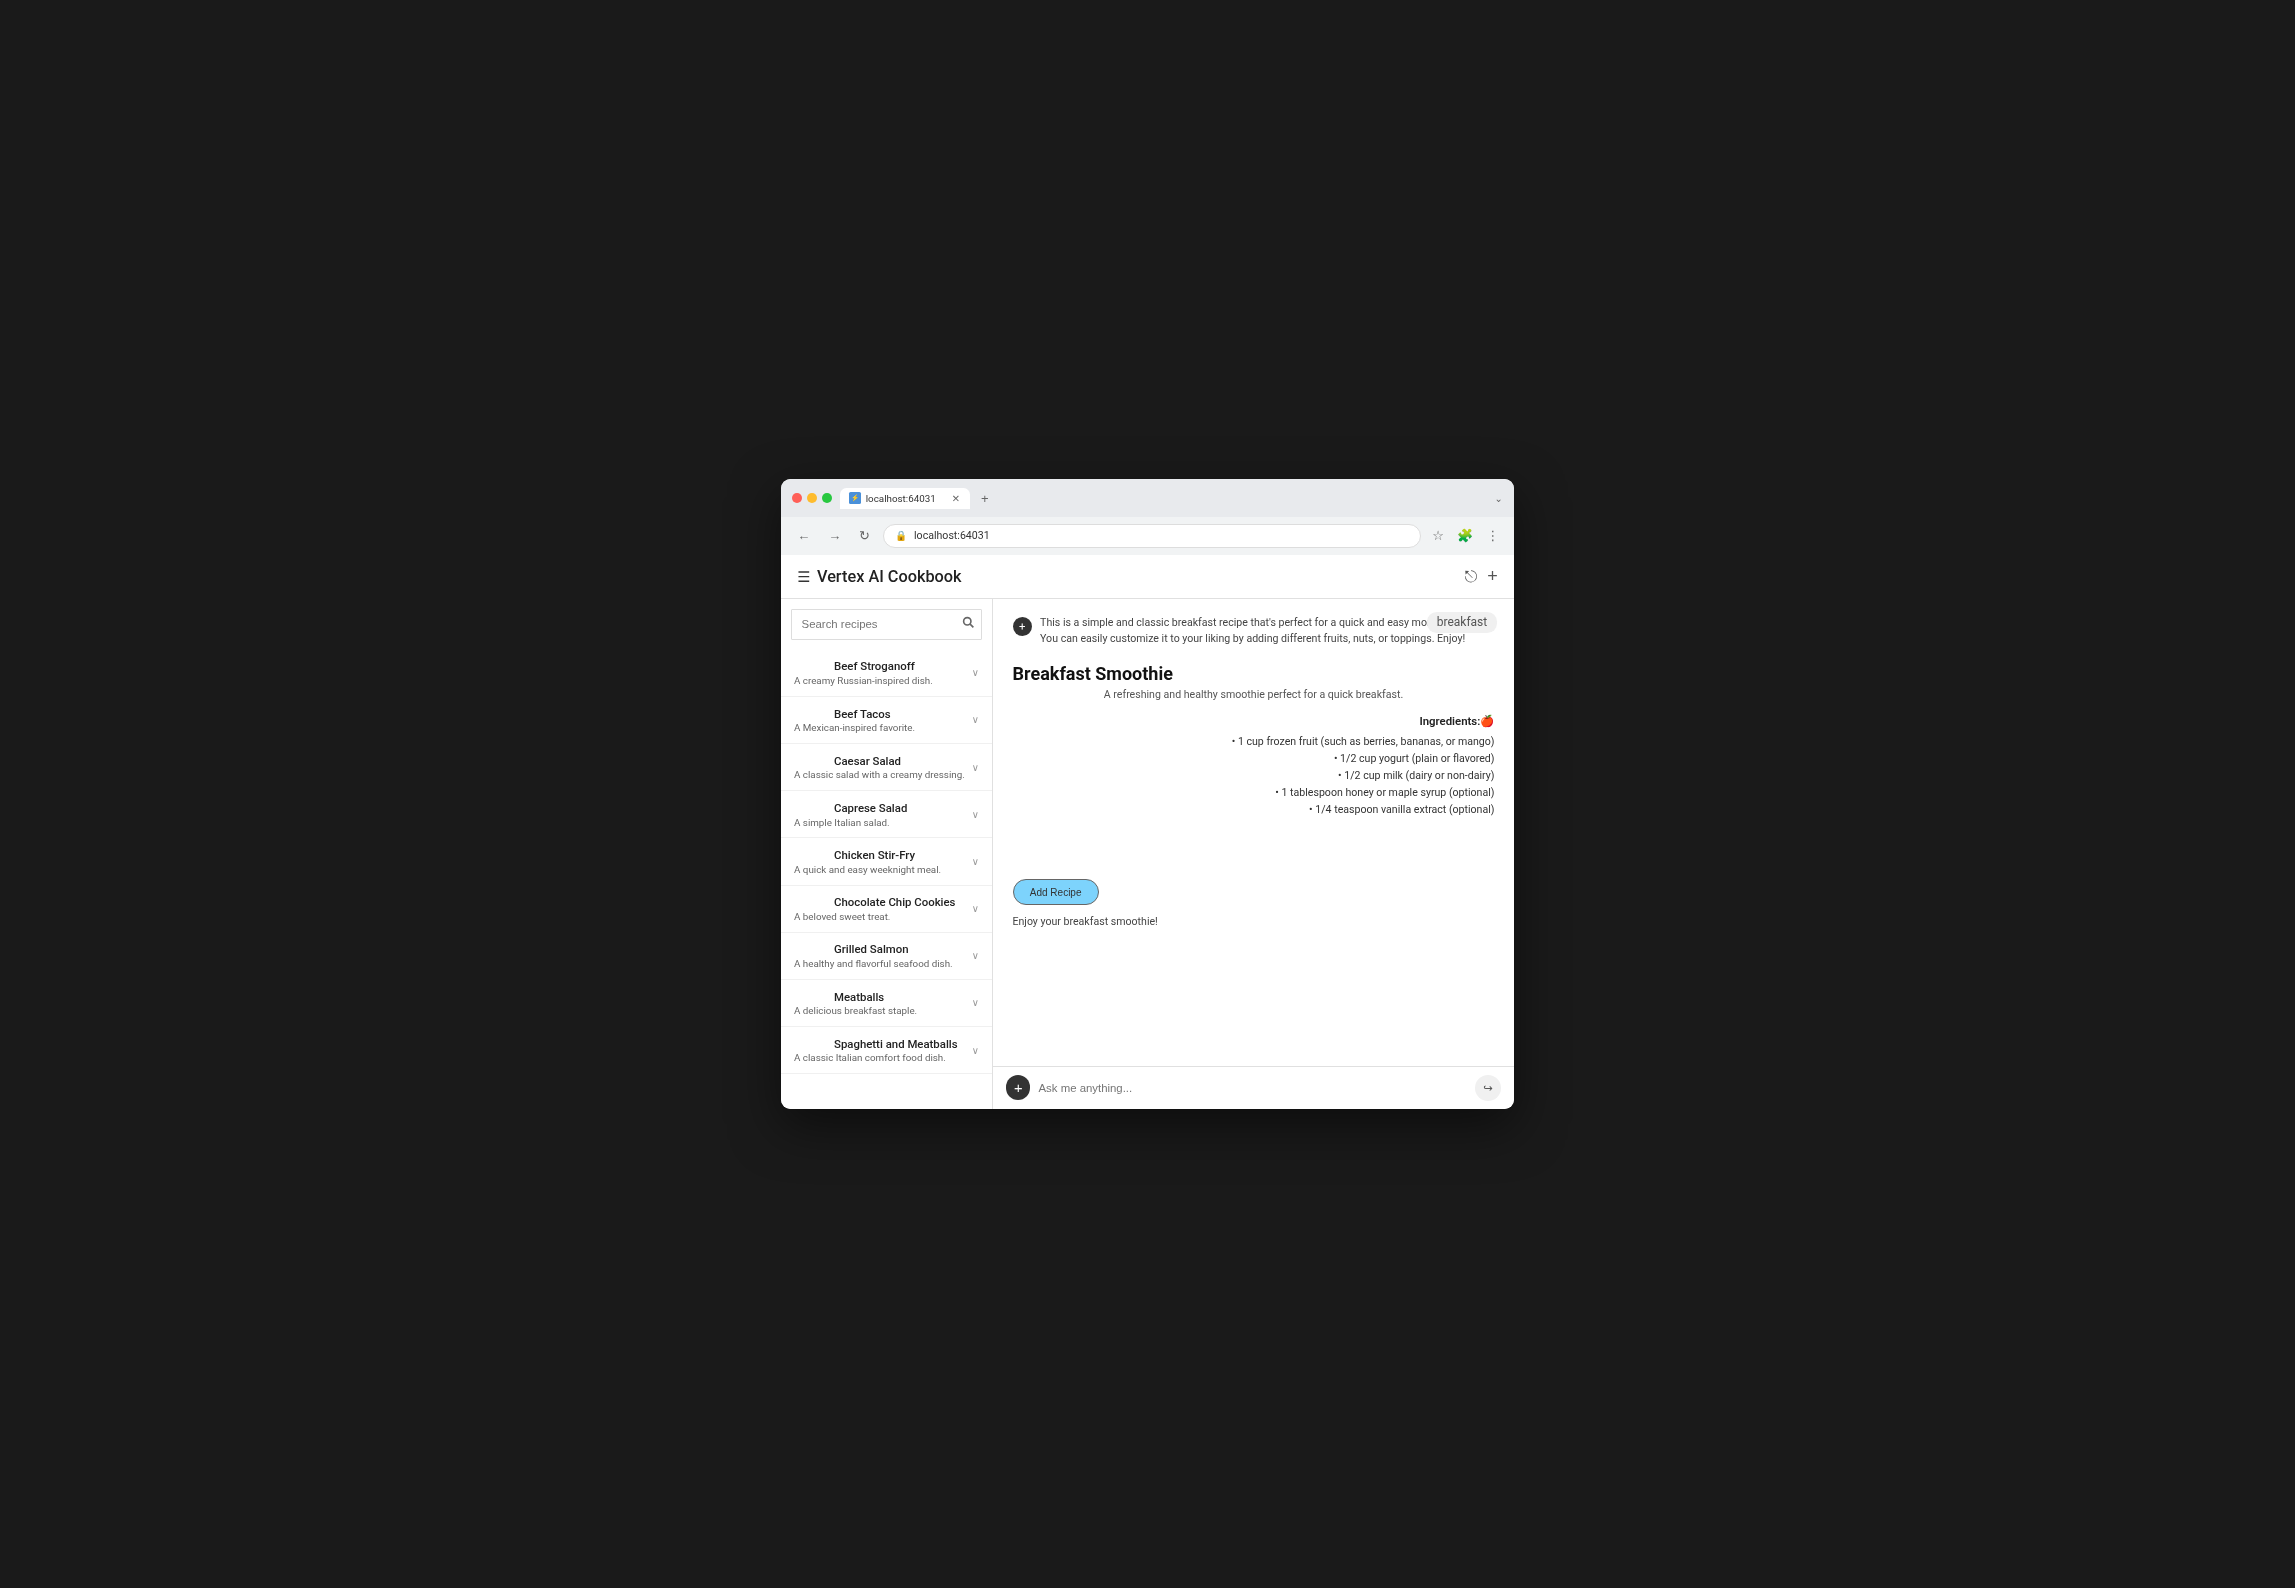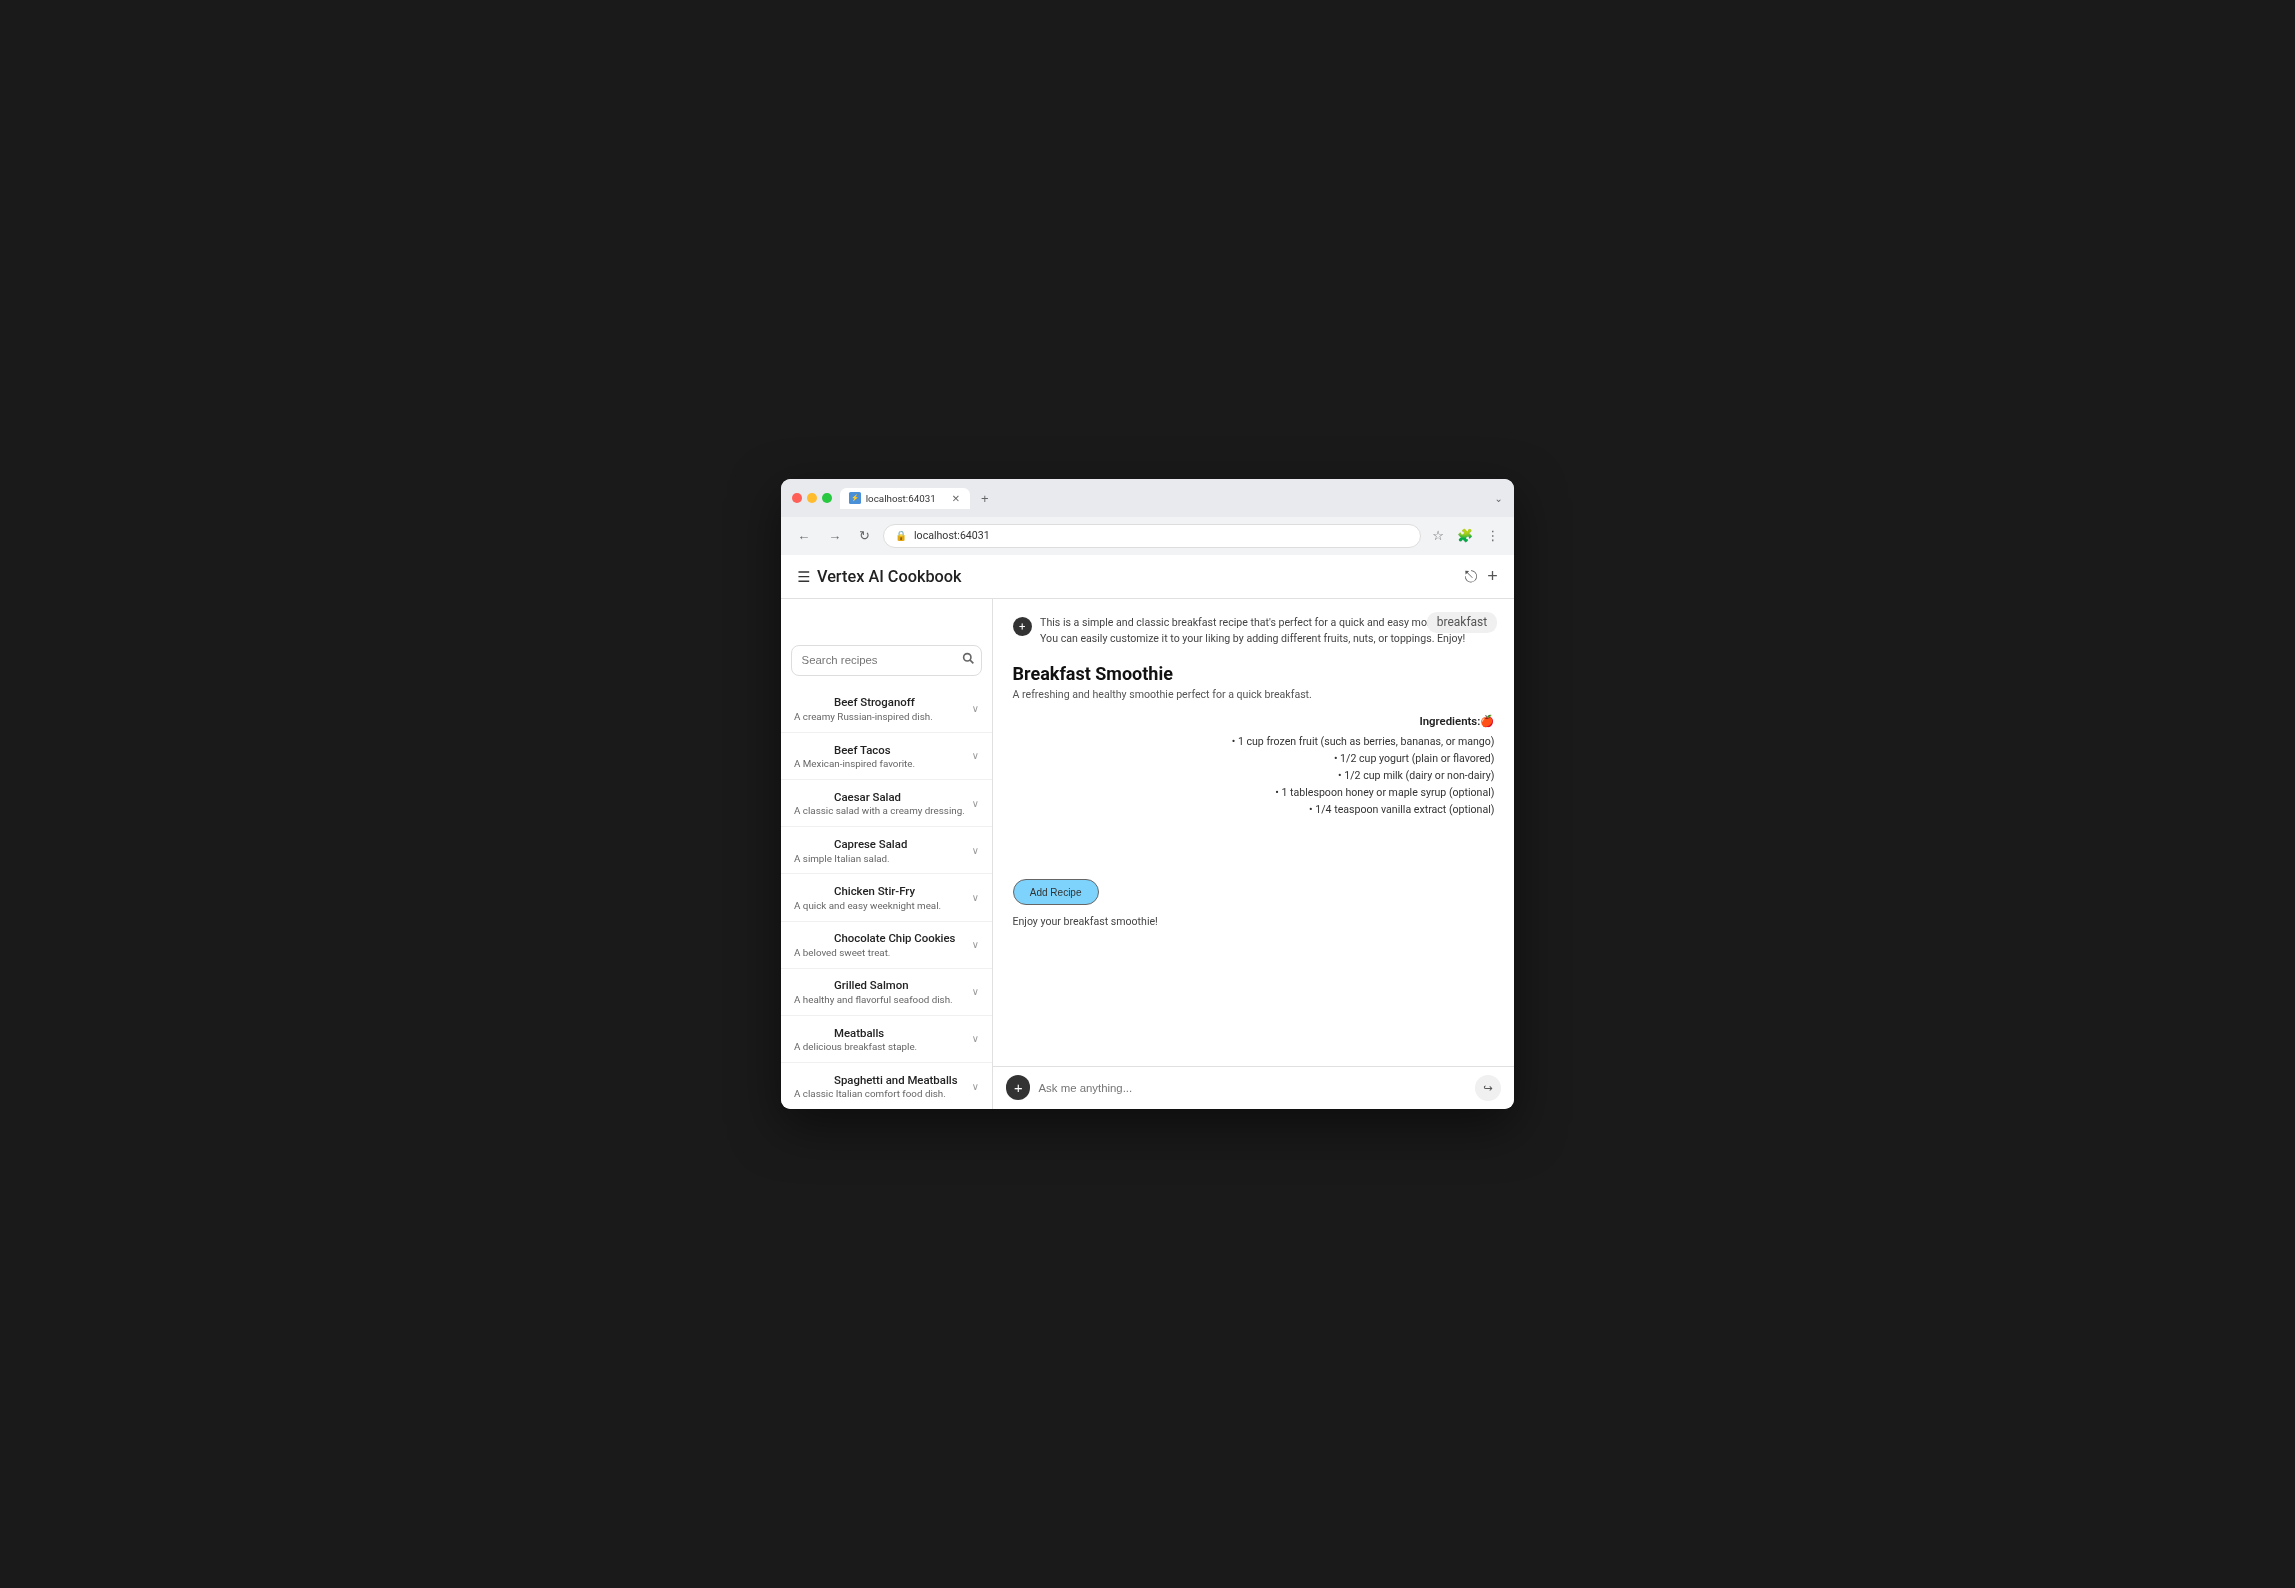--- a/index.html
+++ b/index.html
@@ -205,25 +205,24 @@
     }
 
     .search-container {
       padding: 9.8px;
     }
 
     .search-box {
       display: flex;
       align-items: center;
       border: 0.8px solid #ddd;
-      border-radius: 8px;
+      border-radius: 1px;
       padding: 6.5px 9.8px;
       gap: 6.5px;
       background: #fff;
-      margin-top: 36px;
     }
 
     .search-input {
       border: none;
       outline: none;
       flex: 1;
       font-size: 11.4px;
       color: #666;
       background: transparent;
     }
@@ -325,20 +324,21 @@
       font-size: 18px;
       font-weight: 700;
       color: #111;
       margin-bottom: 3.3px;
     }
 
     .recipe-subtitle {
       font-size: 10.6px;
       color: #555;
       margin-bottom: 13px;
+      text-align: center;
     }
 
     .recipe-columns {
       display: flex;
       gap: 33px;
       margin-bottom: 16.3px;
     }
 
     .ingredients-col, .instructions-col {
       flex: 1;

